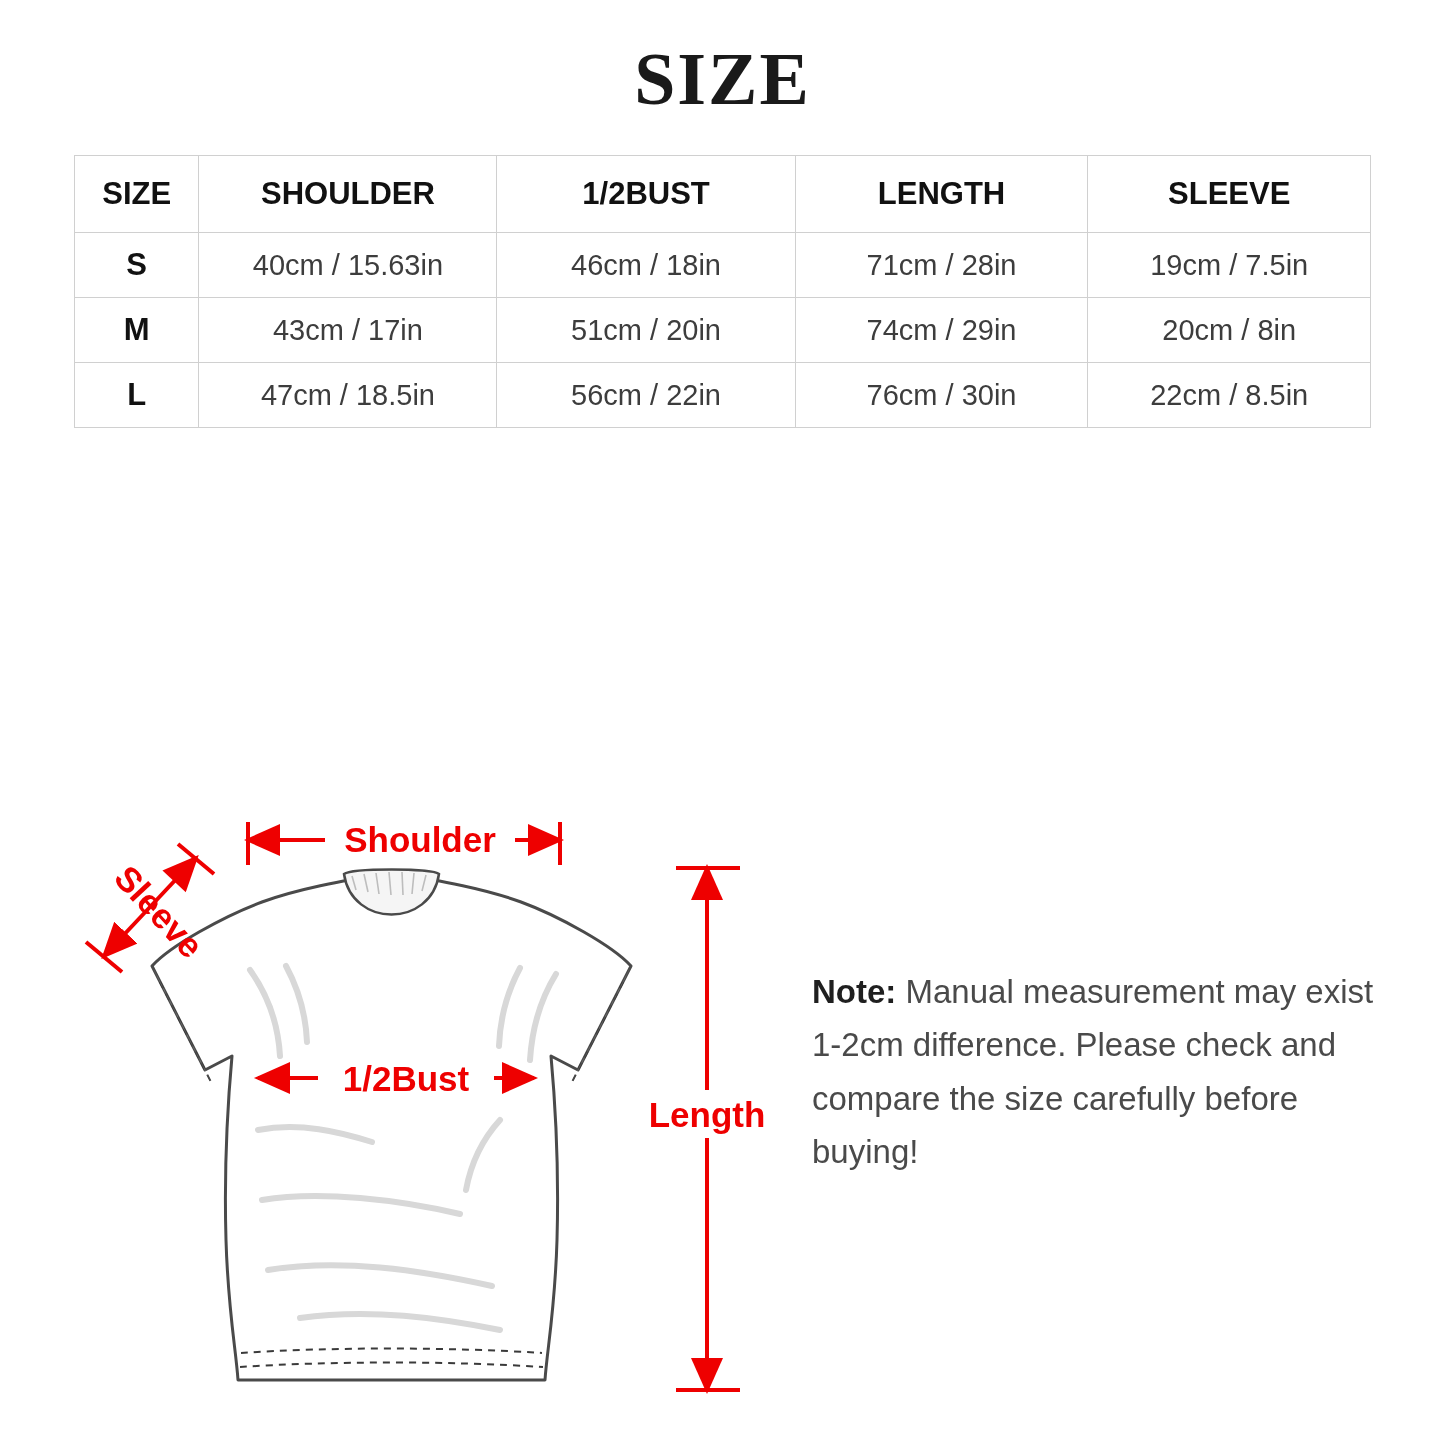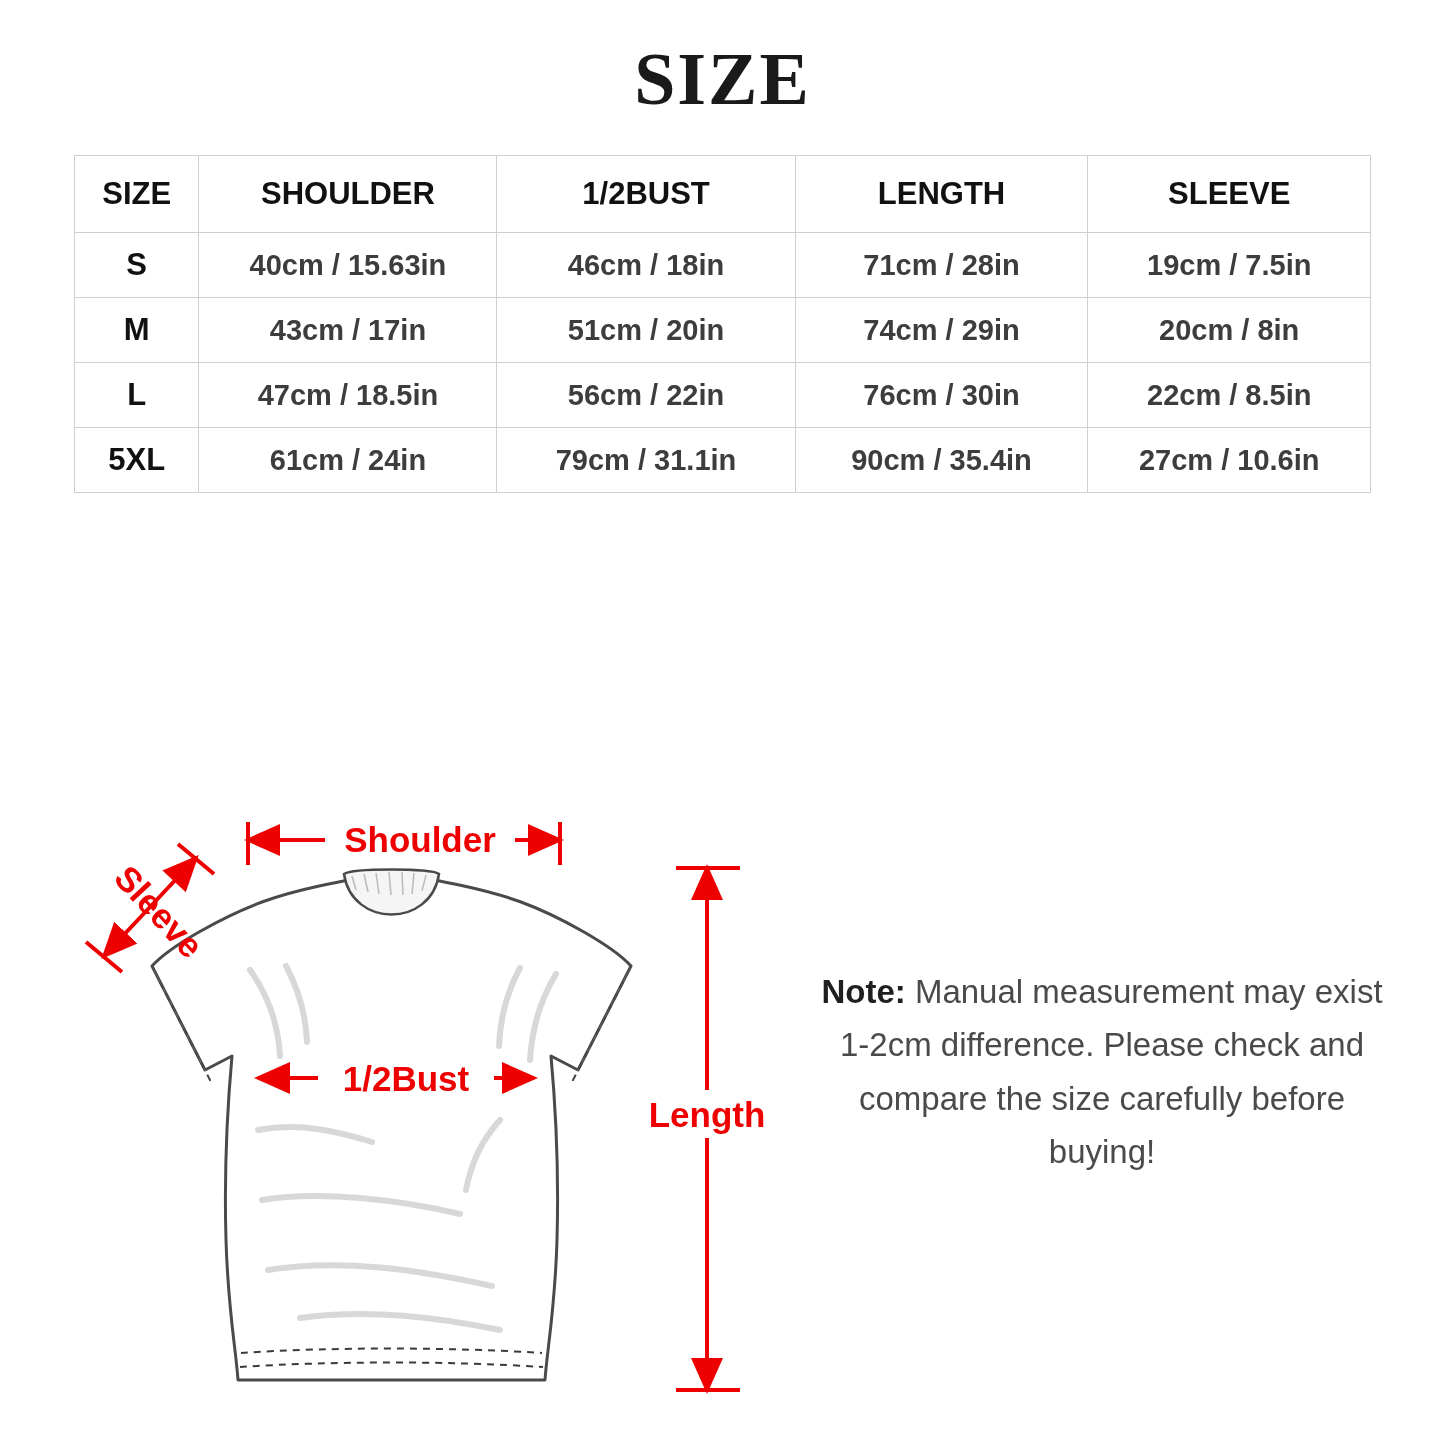--- a/index.html
+++ b/index.html
@@ -53,21 +53,21 @@
     color: #111;
     height: 76px;
   }
   table.size-table td.size-cell {
     font-size: 31px;
     font-weight: 700;
     color: #111;
   }
   table.size-table td.val-cell {
     font-size: 29px;
-    font-weight: 700;
+    font-weight: 400;
     color: #3d3d3d;
   }
   col.c-size { width: 9.6%; }
   col.c-shoulder { width: 23.0%; }
   col.c-bust { width: 23.0%; }
   col.c-length { width: 22.6%; }
   col.c-sleeve { width: 21.8%; }
 
   
   .diagram {
@@ -83,21 +83,20 @@
 
   
   .note {
     position: absolute;
     left: 812px;
     top: 965px;
     width: 580px;
     font-size: 33px;
     line-height: 1.62;
     color: #4a4a4a;
-    text-align: center;
   }
   .note b {
     color: #1f1f1f;
     font-weight: 700;
   }
 </style>
 </head>
 <body>
 
 <div class="title">SIZE</div>
@@ -134,27 +133,20 @@
         <td class="val-cell">51cm / 20in</td>
         <td class="val-cell">74cm / 29in</td>
         <td class="val-cell">20cm / 8in</td>
       </tr>
       <tr>
         <td class="size-cell">L</td>
         <td class="val-cell">47cm / 18.5in</td>
         <td class="val-cell">56cm / 22in</td>
         <td class="val-cell">76cm / 30in</td>
         <td class="val-cell">22cm / 8.5in</td>
-      </tr>
-      <tr>
-        <td class="size-cell">5XL</td>
-        <td class="val-cell">61cm / 24in</td>
-        <td class="val-cell">79cm / 31.1in</td>
-        <td class="val-cell">90cm / 35.4in</td>
-        <td class="val-cell">27cm / 10.6in</td>
       </tr>
     </tbody>
   </table>
 </div>
 
 <div class="diagram">
   <svg width="1445" height="675" viewBox="0 0 1445 675" xmlns="http://www.w3.org/2000/svg">
     <defs>
       <marker id="arrR" markerWidth="10" markerHeight="10" refX="8" refY="4" orient="auto">
         <path d="M0,0 L9,4 L0,8 z" fill="#ee0000"></path>

